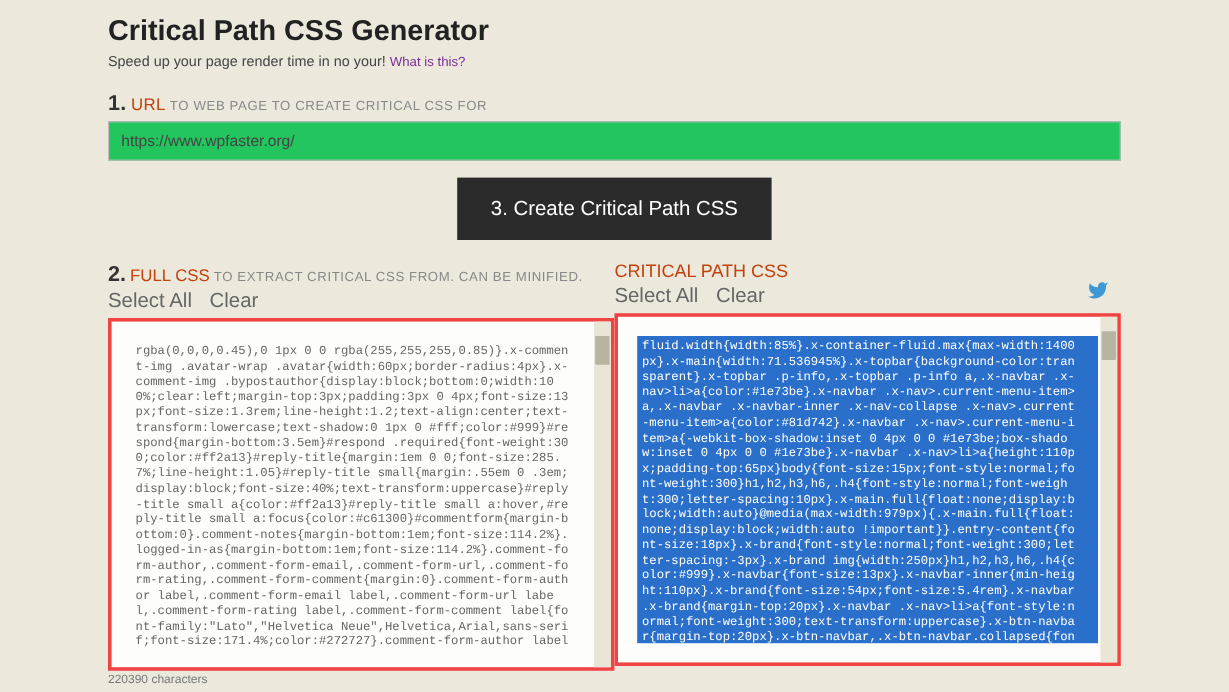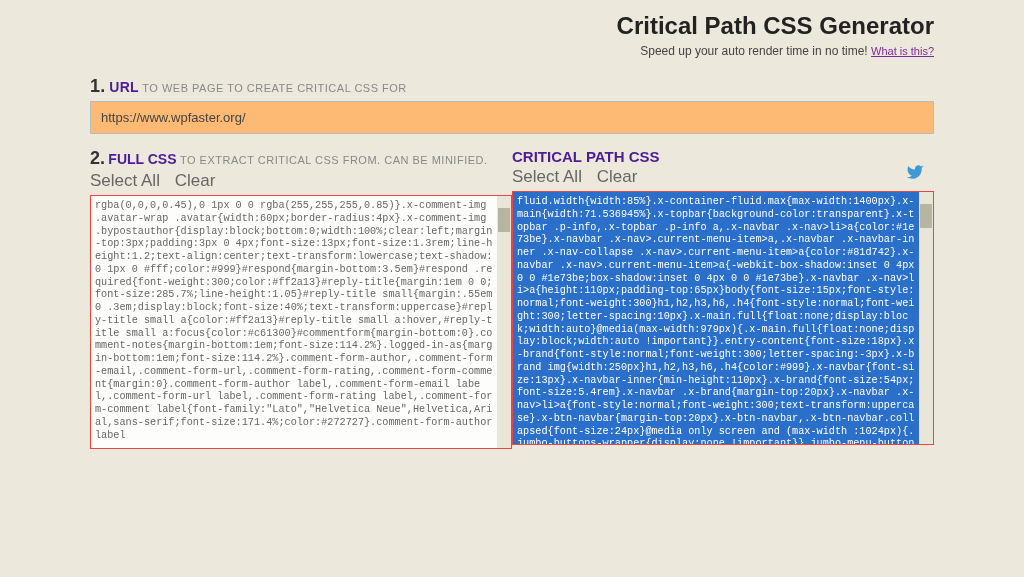--- a/index.html
+++ b/index.html
@@ -5,66 +5,65 @@
     * { box-sizing: border-box; margin: 0; padding: 0; }
     body {
       font-family: Arial, Helvetica, sans-serif;
       background: #ece9dc;
       width: 1024px;
       height: 577px;
       overflow: hidden;
       position: relative;
     }
     .container { padding: 12px 90px 0; }
-    .header { text-align: right; margin-bottom: 18px; }
+    .header { text-align: left; margin-bottom: 18px; }
     .title {
       font-size: 24px;
       font-weight: bold;
       color: #222;
       margin-bottom: 4px;
     }
     .subtitle {
       font-size: 12px;
       color: #444;
     }
     .what-link {
       color: #7b2a9a;
       font-size: 11px;
-      text-decoration: underline;
       cursor: pointer;
     }
     .step-row { margin-bottom: 14px; }
     .step-label {
       font-size: 12px;
       color: #555;
       margin-bottom: 4px;
       letter-spacing: 0.3px;
     }
     .step-num {
       font-size: 18px;
       font-weight: bold;
       color: #333;
     }
     .step-bold {
-      font-weight: bold;
+      font-weight: normal;
       font-size: 14px;
-      color: #4c1d95;
+      color: #c2410c;
     }
     .step-thin {
       font-size: 11px;
       color: #888;
       font-weight: normal;
       letter-spacing: 0.5px;
     }
     .url-input {
       width: 100%;
       padding: 8px 10px;
       font-size: 13px;
       border: 1px solid #bbb;
-      background: #fdba74;
+      background: #22c55e;
       color: #444;
       outline: none;
     }
     .create-btn-wrap { text-align: center; margin: 10px 0 18px; }
     .create-btn {
       display: inline-block;
       background: #2b2b2b;
       color: #fff;
       padding: 16px 28px;
       font-size: 17px;
@@ -88,23 +87,23 @@
     .col-actions span { cursor: pointer; margin-right: 10px; }
     .twitter-icon {
       position: absolute;
       right: 0;
       top: -4px;
       color: #4099d4;
     }
     .twitter-icon svg { width: 18px; height: 18px; }
     .textarea-wrap {
       background: #fdfdfc;
-      border: 1px solid #ef4444;
-      padding: 0;
-      height: 254px;
+      border: 3px solid #ef4444;
+      padding: 16px;
+      height: 294px;
       position: relative;
     }
     .textarea-scroll {
       position: absolute;
       right: 0; top: 0; bottom: 0;
       width: 14px;
       background: #e9e6d8;
     }
     .textarea-thumb {
       position: absolute;
@@ -136,49 +135,55 @@
       margin-top: 2px;
     }
   </style>
 </head>
 <body>
 
 <div class="container">
   <div class="header">
     <div class="title">Critical Path CSS Generator</div>
     <div class="subtitle">
-      <span>Speed up your auto render time in no time! </span><a class="what-link">What is this?</a>
+      <span>Speed up your page render time in no your! </span><a class="what-link">What is this?</a>
     </div>
   </div>
 
   <div class="step-row">
     <div class="step-label">
       <span class="step-num">1.</span>
       <span class="step-bold">URL</span><span class="step-thin"> TO WEB PAGE TO CREATE CRITICAL CSS FOR</span>
     </div>
     <input class="url-input" type="text" value="https://www.wpfaster.org/" style="">
   </div>
 
+  <div class="create-btn-wrap">
+    <button class="create-btn">
+      <span class="num">3.</span><span> Create Critical Path CSS</span>
+    </button>
+  </div>
 
   <div class="columns">
     <div class="col">
       <div class="col-head">
         <span class="step-num">2.</span>
         <span class="step-bold">FULL CSS</span><span class="step-thin"> TO EXTRACT CRITICAL CSS FROM. CAN BE MINIFIED.</span>
       </div>
       <div class="col-actions">
         <span>Select All</span>
         <span>Clear</span>
       </div>
       <div class="textarea-wrap">
         <div class="css-content">rgba(0,0,0,0.45),0 1px 0 0 rgba(255,255,255,0.85)}.x-comment-img .avatar-wrap .avatar{width:60px;border-radius:4px}.x-comment-img .bypostauthor{display:block;bottom:0;width:100%;clear:left;margin-top:3px;padding:3px 0 4px;font-size:13px;font-size:1.3rem;line-height:1.2;text-align:center;text-transform:lowercase;text-shadow:0 1px 0 #fff;color:#999}#respond{margin-bottom:3.5em}#respond .required{font-weight:300;color:#ff2a13}#reply-title{margin:1em 0 0;font-size:285.7%;line-height:1.05}#reply-title small{margin:.55em 0 .3em;display:block;font-size:40%;text-transform:uppercase}#reply-title small a{color:#ff2a13}#reply-title small a:hover,#reply-title small a:focus{color:#c61300}#commentform{margin-bottom:0}.comment-notes{margin-bottom:1em;font-size:114.2%}.logged-in-as{margin-bottom:1em;font-size:114.2%}.comment-form-author,.comment-form-email,.comment-form-url,.comment-form-rating,.comment-form-comment{margin:0}.comment-form-author label,.comment-form-email label,.comment-form-url label,.comment-form-rating label,.comment-form-comment label{font-family:"Lato","Helvetica Neue",Helvetica,Arial,sans-serif;font-size:171.4%;color:#272727}.comment-form-author label</div>
         <div class="textarea-scroll">
             <div class="textarea-thumb"></div>
           </div>
       </div>
+      <div class="char-count">220390 characters</div>
     </div>
 
     <div class="col">
       <div class="col-head">
         <span class="step-bold" style="font-size:15px;margin-top:36px;">CRITICAL PATH CSS</span>
       </div>
       <div class="col-actions">
         <span>Select All</span>
         <span>Clear</span>
         <span class="twitter-icon">

